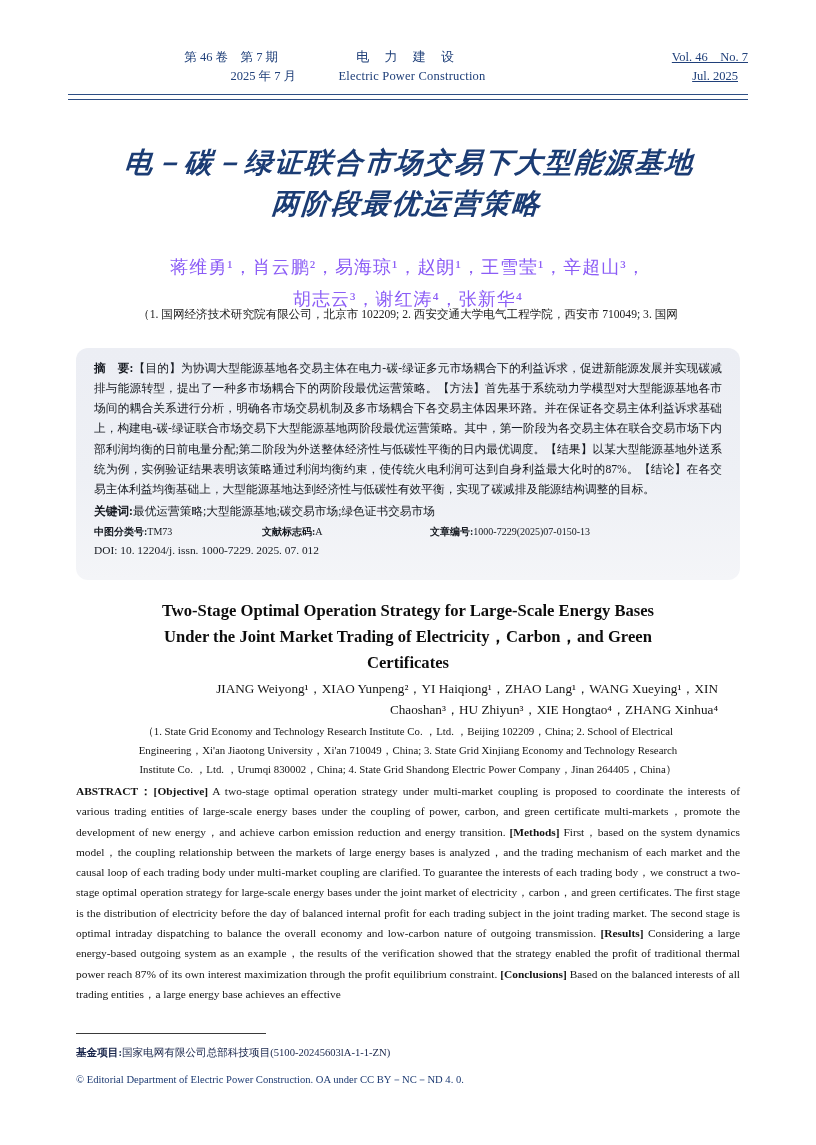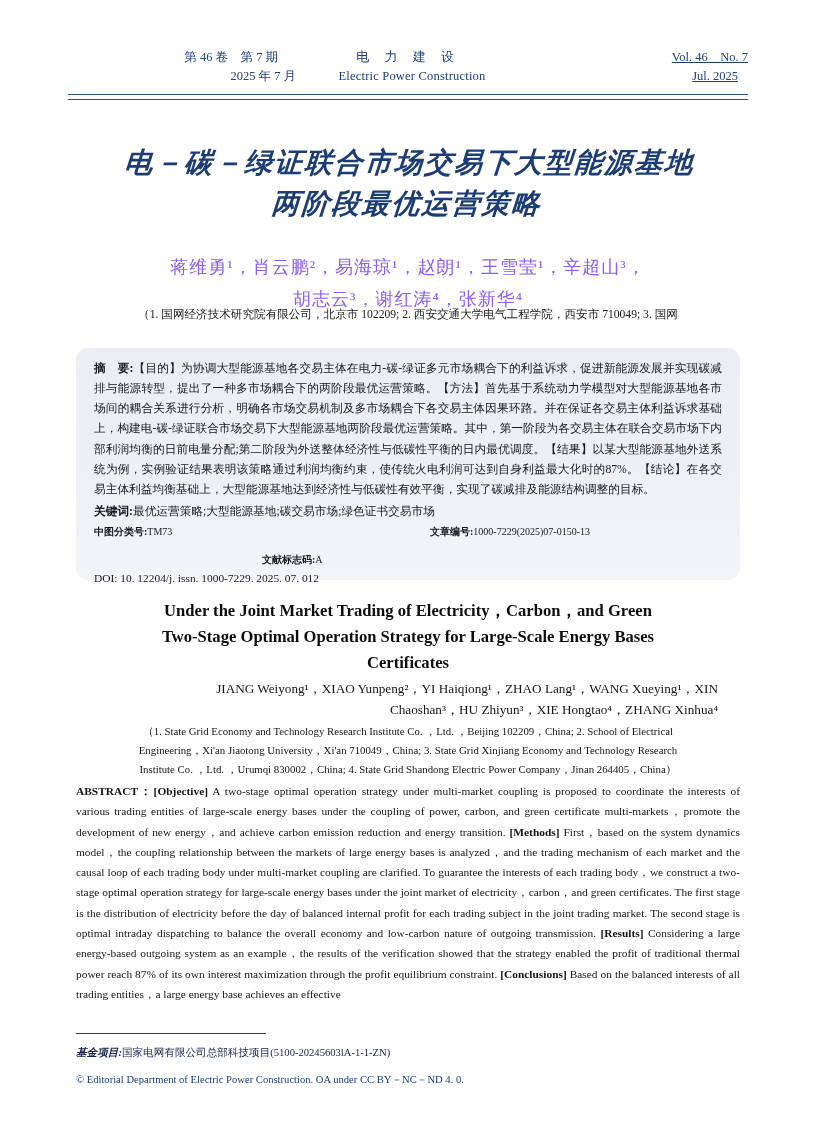--- a/index.html
+++ b/index.html
@@ -143,21 +143,21 @@
     color: #14181f;
   }
   .kw-line b { font-weight: bold; }
   .clc-line {
     font-size: 10px;
     line-height: 1.78;
     color: #14181f;
     display: flex;
   }
   .clc-line .seg1 { width: 168px; }
-  .clc-line .seg2 { width: 168px; margin-top: 28px; }
+  .clc-line .seg2 { width: 168px; }
   .clc-line .seg3 { flex: 1; }
   .clc-line b { font-weight: bold; }
   .doi-line {
     font-size: 11.4px;
     line-height: 1.7;
     color: #14181f;
   }
 
   
   .en-title {
@@ -220,21 +220,21 @@
   }
   .fund-line {
     position: absolute;
     left: 76px;
     top: 1045px;
     width: 664px;
     font-size: 10.6px;
     line-height: 1.6;
     color: #17244a;
   }
-  .fund-line b { font-weight: bold; font-style: italic; }
+  .fund-line b { font-weight: bold; }
   .copy-line {
     position: absolute;
     left: 76px;
     top: 1072px;
     width: 664px;
     font-size: 10.6px;
     line-height: 1.6;
     color: #1c3a72;
   }
 </style>
@@ -276,22 +276,22 @@
     <div class="kw-line"><b>关键词:</b><span>最优运营策略;大型能源基地;碳交易市场;绿色证书交易市场</span></div>
     <div class="clc-line">
       <span class="seg1"><b>中图分类号:</b><span>TM73</span></span>
       <span class="seg2"><b>文献标志码:</b><span>A</span></span>
       <span class="seg3"><b>文章编号:</b><span>1000-7229(2025)07-0150-13</span></span>
     </div>
     <div class="doi-line"><span>DOI:</span> <span>10. 12204/j. issn. 1000-7229. 2025. 07. 012</span></div>
   </div>
 
   <div class="en-title">
+    <div>Two-Stage Optimal Operation Strategy for Large-Scale Energy Bases</div>
     <div>Under the Joint Market Trading of Electricity，Carbon，and Green</div>
-    <div>Two-Stage Optimal Operation Strategy for Large-Scale Energy Bases</div>
     <div>Certificates</div>
   </div>
 
   <div class="en-authors">
     <div>JIANG Weiyong¹，XIAO Yunpeng²，YI Haiqiong¹，ZHAO Lang¹，WANG Xueying¹，XIN</div>
     <div>Chaoshan³，HU Zhiyun³，XIE Hongtao⁴，ZHANG Xinhua⁴</div>
   </div>
 
   <div class="en-affil">
     <div>（1. State Grid Economy and Technology Research Institute Co. ，Ltd. ，Beijing 102209，China; 2. School of Electrical</div>

